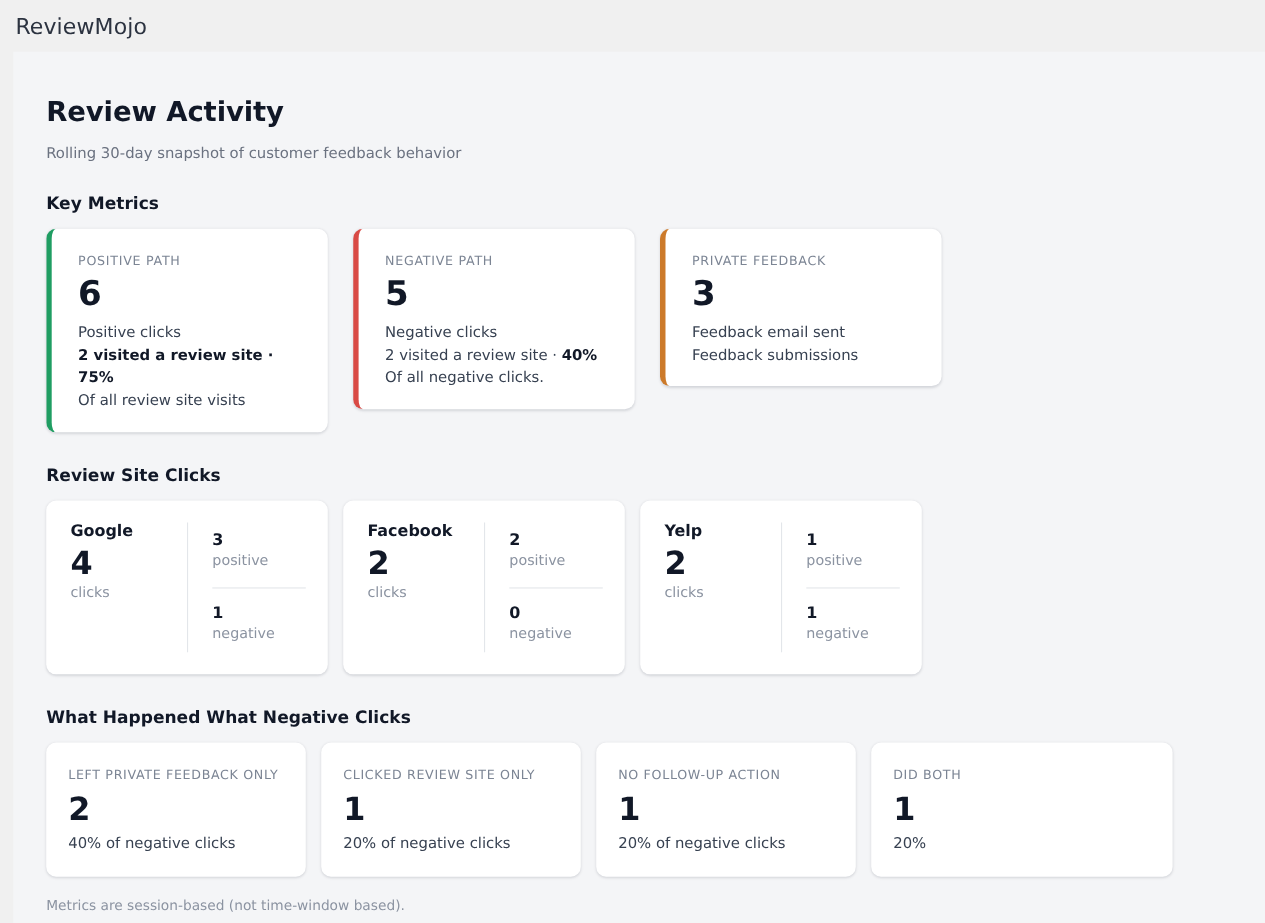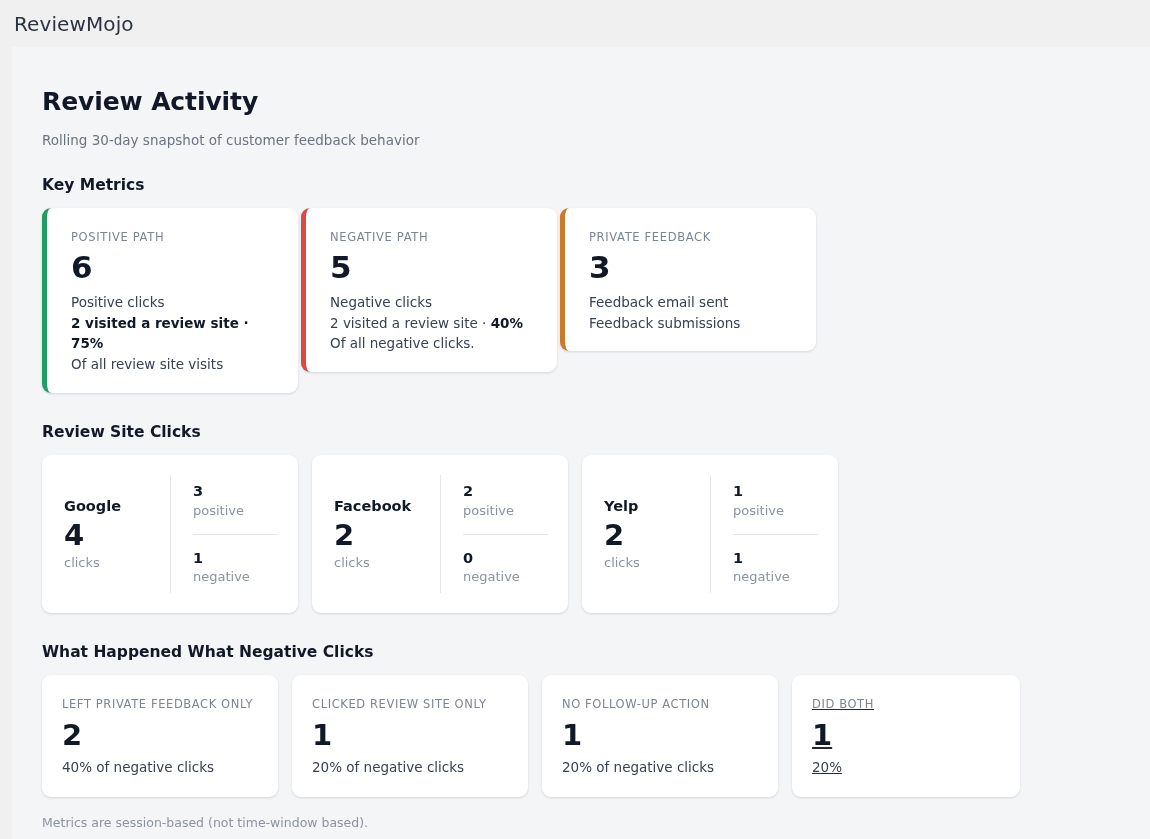--- a/index.html
+++ b/index.html
@@ -68,21 +68,21 @@
   
   .card {
     background: #ffffff;
     border-radius: 9px;
     box-shadow: 0 1px 3px rgba(16,24,40,0.09), 0 1px 2px rgba(16,24,40,0.05);
   }
 
   
   .metrics-row {
     display: flex;
-    gap: 3px;
+    gap: 23px;
     align-items: flex-start;
   }
   .metric-card {
     position: relative;
     width: 256px;
     padding: 22px 22px 18px 24px;
     border-left-width: 5px;
     border-left-style: solid;
     overflow: hidden;
   }
@@ -118,21 +118,21 @@
     width: 256px;
     height: 158px;
     display: flex;
     padding: 20px 0 20px 0;
   }
   .site-left {
     width: 128px;
     padding: 0 14px 0 22px;
     display: flex;
     flex-direction: column;
-    justify-content: center;
+    justify-content: flex-start;
   }
   .site-name {
     font-size: 14.5px;
     font-weight: 700;
     color: #111827;
     margin-bottom: 6px;
   }
   .site-count {
     font-size: 29px;
     font-weight: 700;
@@ -172,21 +172,21 @@
   
   .outcomes-row {
     display: flex;
     gap: 14px;
     align-items: flex-start;
   }
   .outcome-card {
     width: 236px;
     padding: 22px 20px 22px 20px;
   }
-  .outcome-card.wide { width: 228px; text-decoration: underline; }
+  .outcome-card.wide { width: 274px; }
   .outcome-label {
     font-size: 11.5px;
     letter-spacing: 0.6px;
     color: #7c8594;
     text-transform: uppercase;
     margin-bottom: 7px;
   }
   .outcome-value {
     font-size: 29px;
     font-weight: 700;

